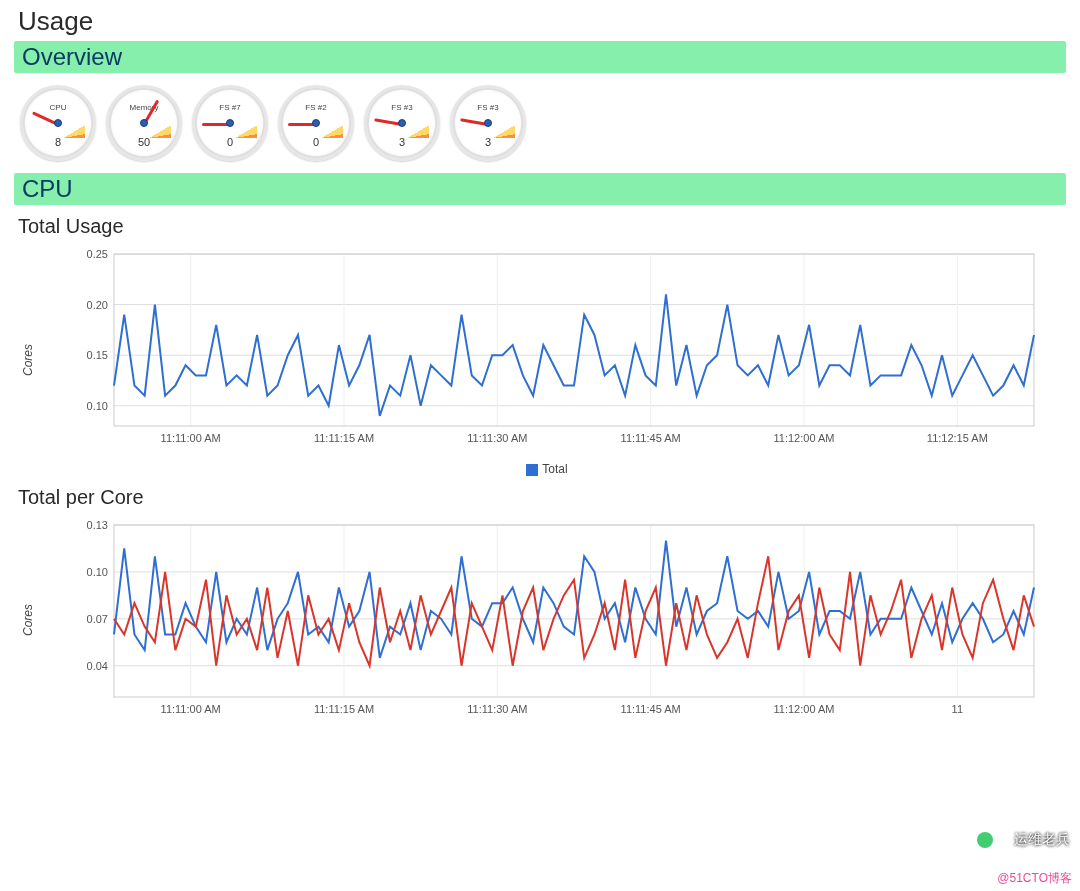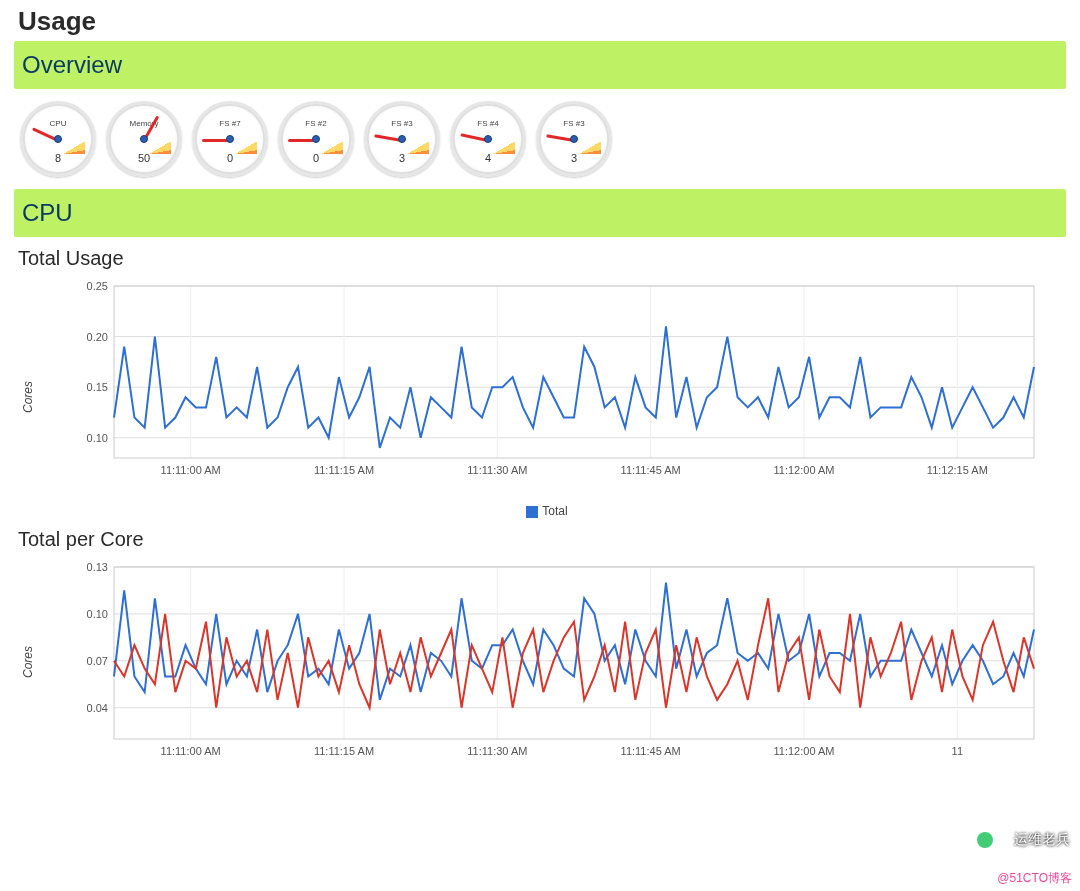--- a/index.html
+++ b/index.html
@@ -1,34 +1,34 @@
 <!DOCTYPE html>
 <html><head>
 <meta charset="utf-8">
 <style>
   *{box-sizing:border-box;margin:0;padding:0}
   body{font-family:"Segoe UI",Arial,sans-serif;background:#fff;color:#222;width:1080px}
   .page{padding:0 14px 20px 14px}
-  h2.page-title{font-size:26px;font-weight:700;margin:6px 0 4px 4px;color:#2a2a2a}
-  .bar{background:#bef264;color:#fff;font-size:24px;font-weight:400;padding:10px 8px;margin:4px 0;border-radius:2px}
+  h2.page-title{font-size:26px;font-weight:400;margin:6px 0 4px 4px;color:#2a2a2a}
+  .bar{background:#86efac;color:#fff;font-size:24px;font-weight:400;padding:2px 8px;margin:4px 0;border-radius:2px}
   .bar span{color:#0b3b63}
   .gauges{display:flex;gap:10px;padding:8px 4px 8px 6px}
   .gauge{width:76px;height:76px;border-radius:50%;background:radial-gradient(circle at 50% 50%,#fff 0 66%,#eaeaea 68% 100%);border:3px solid #e6e6e6;position:relative;box-shadow:inset 0 0 4px rgba(0,0,0,.15),0 1px 2px rgba(0,0,0,.2)}
   .gauge .face{position:absolute;inset:5px;border-radius:50%;background:#fff}
   .gauge .label{position:absolute;top:15px;left:0;right:0;text-align:center;font-size:8px;color:#444}
   .gauge .value{position:absolute;bottom:10px;left:0;right:0;text-align:center;font-size:11px;color:#333;font-weight:500}
   .gauge .hot{position:absolute;right:8px;top:18px;width:22px;height:32px;border-radius:50% 50% 0 0;background:conic-gradient(from 60deg at 0% 100%,#ffd24a 0 20deg,#ff7a1a 20deg 40deg,#e21a1a 40deg 60deg,transparent 60deg 360deg);clip-path:polygon(0 100%,100% 0,100% 100%);opacity:.85}
   .gauge .needle{position:absolute;left:50%;top:50%;width:28px;height:3px;background:#e02828;border-radius:2px;transform-origin:0 50%}
   .gauge .pin{position:absolute;left:50%;top:50%;width:8px;height:8px;margin:-4px 0 0 -4px;border-radius:50%;background:#2a5fb0;border:1px solid #1a3f77}
   h3.section{font-size:20px;font-weight:400;margin:10px 0 6px 4px;color:#2a2a2a}
   .chart-wrap{position:relative;margin:6px 0 10px 0}
   .ylabel{position:absolute;left:14px;top:50%;transform:translate(-50%,-50%) rotate(-90deg);font-size:12px;font-style:italic;color:#444}
   svg.chart{display:block;margin-left:50px}
   .series{fill:none;stroke-width:2}
-  .legend{text-align:center;font-size:12px;color:#444;margin-top:18px}
+  .legend{text-align:center;font-size:12px;color:#444;margin-top:8px}
   .legend .sw{display:inline-block;width:12px;height:12px;vertical-align:middle;margin:0 4px 0 14px}
   .watermark{position:fixed;right:10px;bottom:42px;display:flex;align-items:center;gap:21px;opacity:.85;font-size:14px;font-family:"Microsoft YaHei","Segoe UI",sans-serif;color:#fff;text-shadow:0 0 3px #000,0 0 3px #000}
   .watermark .dot{width:16px;height:16px;border-radius:50%;background:#21c55d}
   .footmark{position:fixed;right:8px;bottom:4px;font-size:12px;color:#ec4899}
 </style>
 </head>
 <body>
 
 <div class="page">
   <h2 class="page-title">Usage</h2>
@@ -68,28 +68,20 @@
         <div class="pin"></div>
         <div class="value">0</div>
       </div>
       <div class="gauge">
         <div class="face"></div>
         <div class="hot"></div>
         <div class="label">FS #3</div>
         <div class="needle" style="transform:rotate(190deg)"></div>
         <div class="pin"></div>
         <div class="value">3</div>
-      </div>
-      <div class="gauge">
-        <div class="face"></div>
-        <div class="hot"></div>
-        <div class="label">FS #4</div>
-        <div class="needle" style="transform:rotate(192deg)"></div>
-        <div class="pin"></div>
-        <div class="value">4</div>
       </div>
       <div class="gauge">
         <div class="face"></div>
         <div class="hot"></div>
         <div class="label">FS #3</div>
         <div class="needle" style="transform:rotate(190deg)"></div>
         <div class="pin"></div>
         <div class="value">3</div>
       </div>
     </div>

